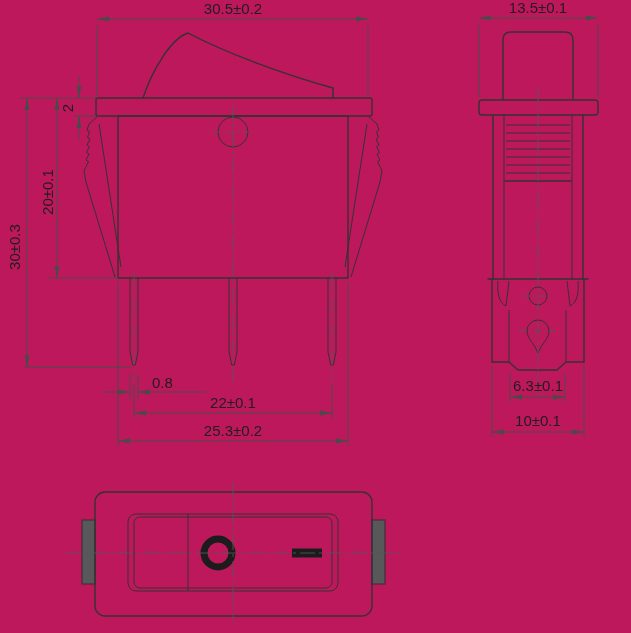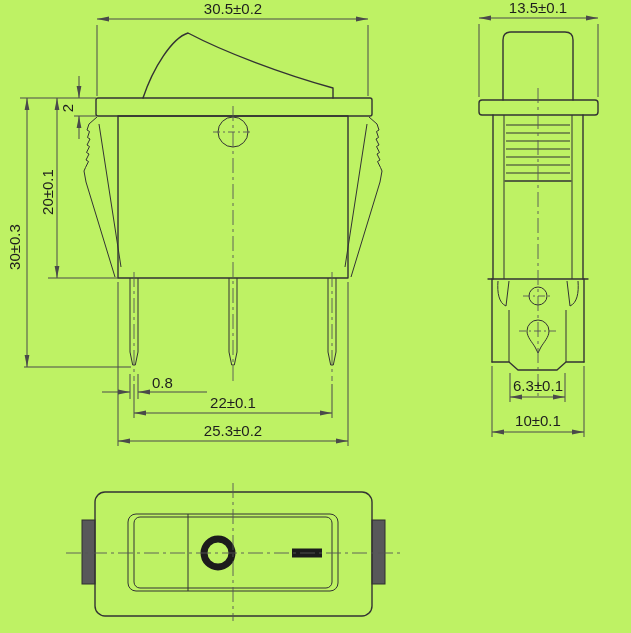--- a/index.html
+++ b/index.html
@@ -1,16 +1,16 @@
 <!DOCTYPE html>
 <html><head>
 <meta charset="utf-8">
 <style>
   html,body{margin:0;padding:0;background:#ffffff;}
-  .sheet{width:631px;height:633px;background:#bef264;position:relative;overflow:hidden;}
+  .sheet{width:631px;height:633px;background:#be185d;position:relative;overflow:hidden;}
   svg{display:block;}
   text{font-family:"Liberation Sans","DejaVu Sans",sans-serif;font-size:15px;fill:#1e1e1e;}
   .ol{stroke:#333;stroke-width:1.4;fill:none;stroke-linejoin:round;stroke-linecap:round;}
   .th{stroke:#333;stroke-width:1;fill:none;}
   .dim{stroke:#4a4a4a;stroke-width:1;fill:none;}
   .arr{fill:#4a4a4a;stroke:none;}
   .cl{stroke:#555;stroke-width:0.9;fill:none;stroke-dasharray:15 4 3 4;}
   .cs{stroke:#555;stroke-width:0.9;fill:none;stroke-dasharray:7 3 2 3;}
 </style>
 </head>

